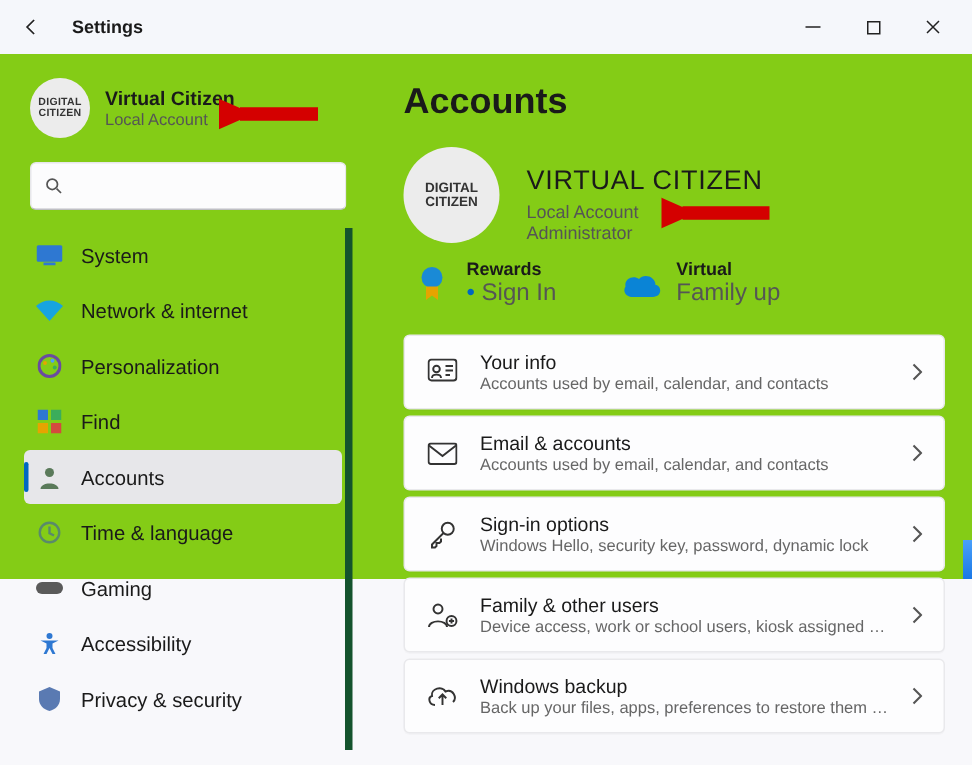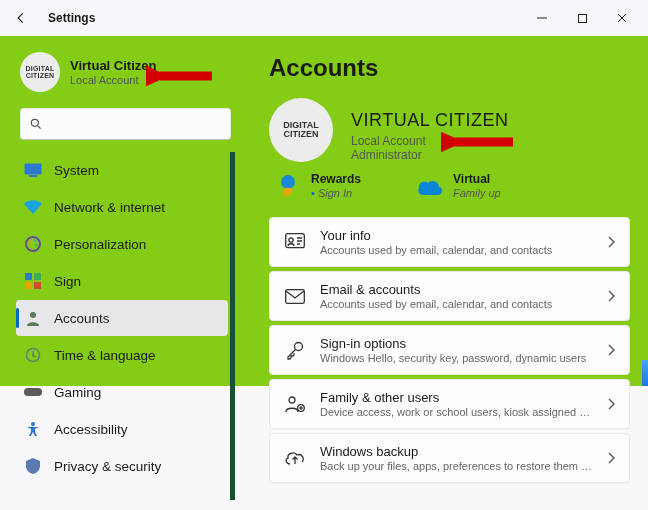--- a/index.html
+++ b/index.html
@@ -80,25 +80,25 @@
   .acct-header { display:flex; align-items:flex-end; gap:18px; margin-bottom:10px;}
   .avatar-lg {
     width:64px; height:64px; border-radius:50%; background:#ececec;
     display:flex; align-items:center; justify-content:center;
     font-size:9px; font-weight:700; color:#333; text-align:center; line-height:1.05;
   }
   .acct-name { font-size:18px; font-weight:400; letter-spacing:0.5px;}
   .acct-type { font-size:12px; color:#555; margin-top:3px;}
   .acct-role { font-size:12px; color:#555;}
 
-  .tiles { display:flex; gap:56px; padding-left:6px; margin-bottom:18px;align-items:flex-end;}
+  .tiles { display:flex; gap:44px; padding-left:6px; margin-bottom:18px;align-items:flex-end;}
   .tile { display:flex; align-items:center; gap:10px;}
   .tile-ico { width:26px; height:26px; display:flex; align-items:center; justify-content:center;}
   .tile-title { font-size:12px; font-weight:600;}
-  .tile-sub { font-size:11px; color:#555; margin-top:1px;font-style:italic;}
+  .tile-sub { font-size:16px; color:#555; margin-top:1px;}
   .tile-sub.dot::before { content:"• "; color:#0067c0; }
 
   .cards { display:flex; flex-direction:column; gap:4px; }
   .card {
     background:#fdfdfe; border:1px solid #e9e9ec; border-radius:4px;
     display:flex; align-items:center; gap:14px;
     padding:10px 14px 10px 14px; cursor:pointer;
     box-shadow:0 1px 0 rgba(0,0,0,0.02);
   }
   .card-ico { width:22px; height:22px; display:flex; align-items:center; justify-content:center; flex-shrink:0;}
@@ -216,21 +216,21 @@
         </div>
         <div class="nav-item">
           <span class="nav-ico">
               <svg width="16" height="16">
                 <rect x="0" y="0" width="7" height="7" fill="#2e78d2"></rect>
                 <rect x="9" y="0" width="7" height="7" fill="#3bad5b"></rect>
                 <rect x="0" y="9" width="7" height="7" fill="#e6a400"></rect>
                 <rect x="9" y="9" width="7" height="7" fill="#d44a3e"></rect>
               </svg>
             </span>
-          <span>Sign</span>
+          <span>Find</span>
         </div>
         <div class="nav-item selected">
           <span class="nav-ico">
               <svg width="16" height="16" viewBox="0 0 16 16" fill="#5a7a5a">
                 <circle cx="8" cy="5" r="3"></circle>
                 <path d="M2 16 C2 11 14 11 14 16 Z"></path>
               </svg>
             </span>
           <span>Accounts</span>
         </div>
@@ -363,21 +363,21 @@
 
         <div class="card">
           <span class="card-ico">
               <svg width="20" height="20" viewBox="0 0 20 20" fill="none" stroke="#333" stroke-width="1.3">
                 <circle cx="13.5" cy="6.5" r="4"></circle>
                 <path d="M10.5 9.5 L3 17 V19 H5 L6 18 V16 H8 L9 15 V13"></path>
               </svg>
             </span>
           <div class="card-body">
             <div class="card-title">Sign-in options</div>
-            <div class="card-sub">Windows Hello, security key, password, dynamic users</div>
+            <div class="card-sub">Windows Hello, security key, password, dynamic lock</div>
           </div>
           <span class="chev">
               <svg width="8" height="12" viewBox="0 0 8 12" fill="none" stroke="#555" stroke-width="1.4">
                 <path d="M2 1 L7 6 L2 11"></path>
               </svg>
             </span>
         </div>
 
         <div class="card">
           <span class="card-ico">

